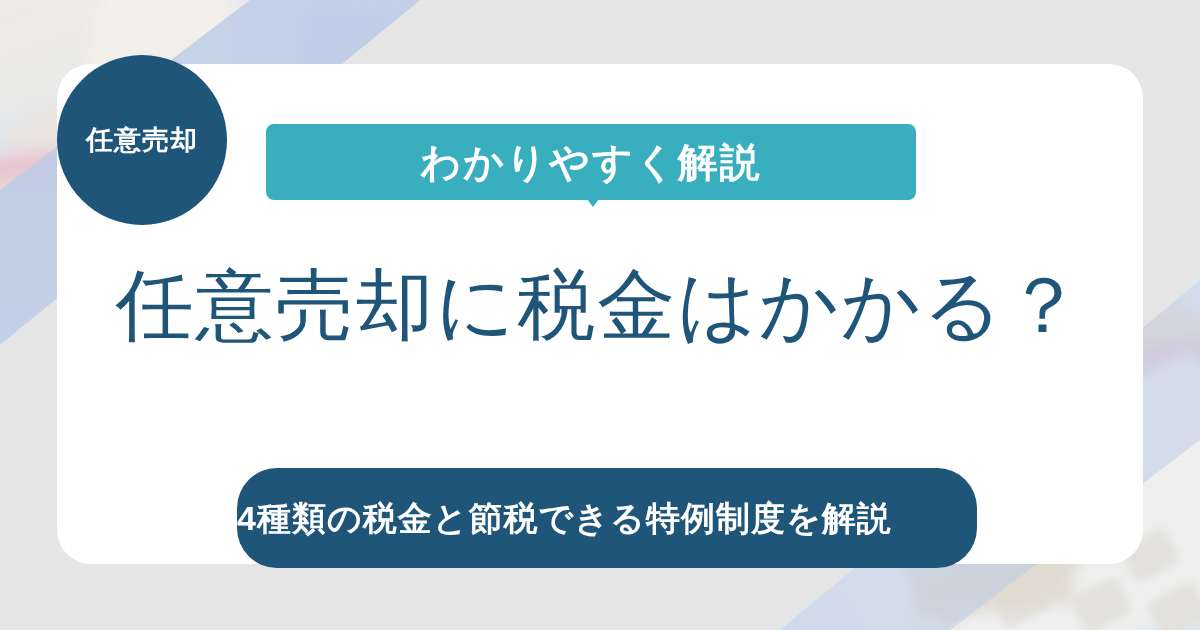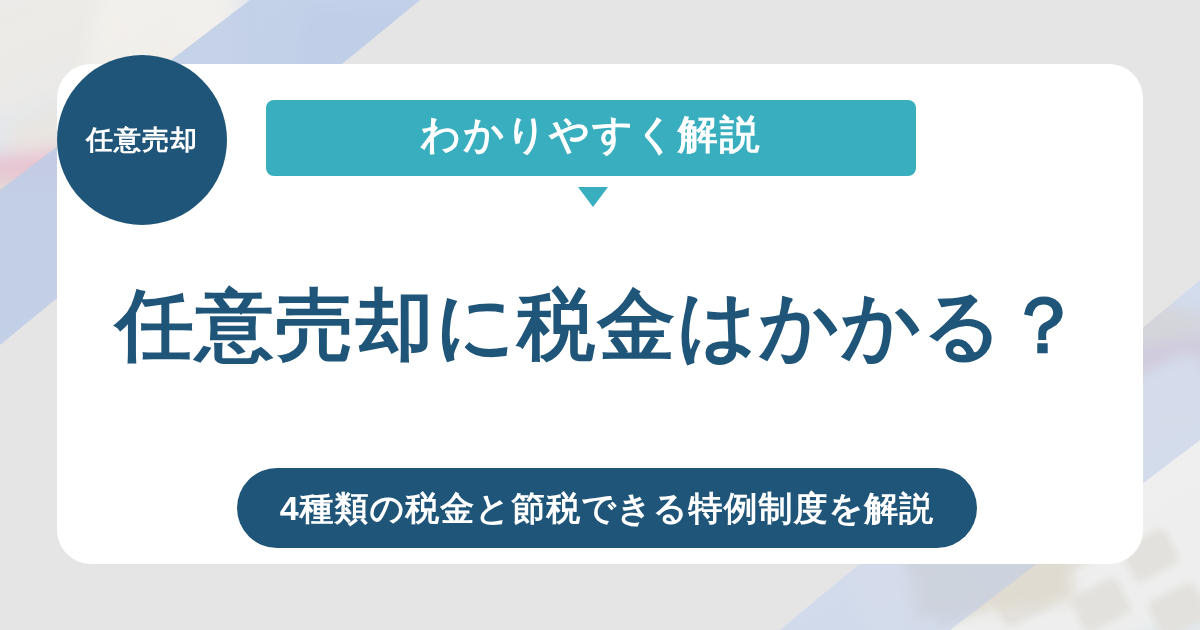--- a/index.html
+++ b/index.html
@@ -162,29 +162,28 @@
     font-weight: 700;
     letter-spacing: 1px;
     line-height: 1;
     white-space: nowrap;
   }
 
   
   #ribbon {
     position: absolute;
     left: 266px;
-    top: 100px;
+    top: 124px;
     width: 650px;
     height: 76px;
     background: #38aebe;
     border-radius: 8px;
     display: flex;
     align-items: center;
     justify-content: center;
-    font-family: Liberation Mono, monospace;
   }
   #ribbon-label {
     color: #ffffff;
     font-size: 40px;
     font-weight: 700;
     letter-spacing: 2px;
     line-height: 1;
     white-space: nowrap;
   }
   #ribbon-tail {
@@ -200,39 +199,37 @@
 
   
   #title {
     position: absolute;
     left: 57px;
     top: 262px;
     width: 1086px;
     text-align: center;
     color: #1f5578;
     font-size: 78px;
-    font-weight: 700;
+    font-weight: 400;
     letter-spacing: 2px;
     line-height: 1.12;
     white-space: nowrap;
-    margin-top: 20px;
   }
 
   
   #subtitle-pill {
     position: absolute;
     left: 237px;
     top: 468px;
     width: 740px;
-    height: 80px;
+    height: 100px;
     background: #1f5578;
     border-radius: 40px;
     display: flex;
     align-items: center;
-    justify-content: center;
   }
   #subtitle-label {
     color: #ffffff;
     font-size: 34px;
     font-weight: 700;
     letter-spacing: 1px;
     line-height: 1;
     white-space: nowrap;
   }
 </style>

